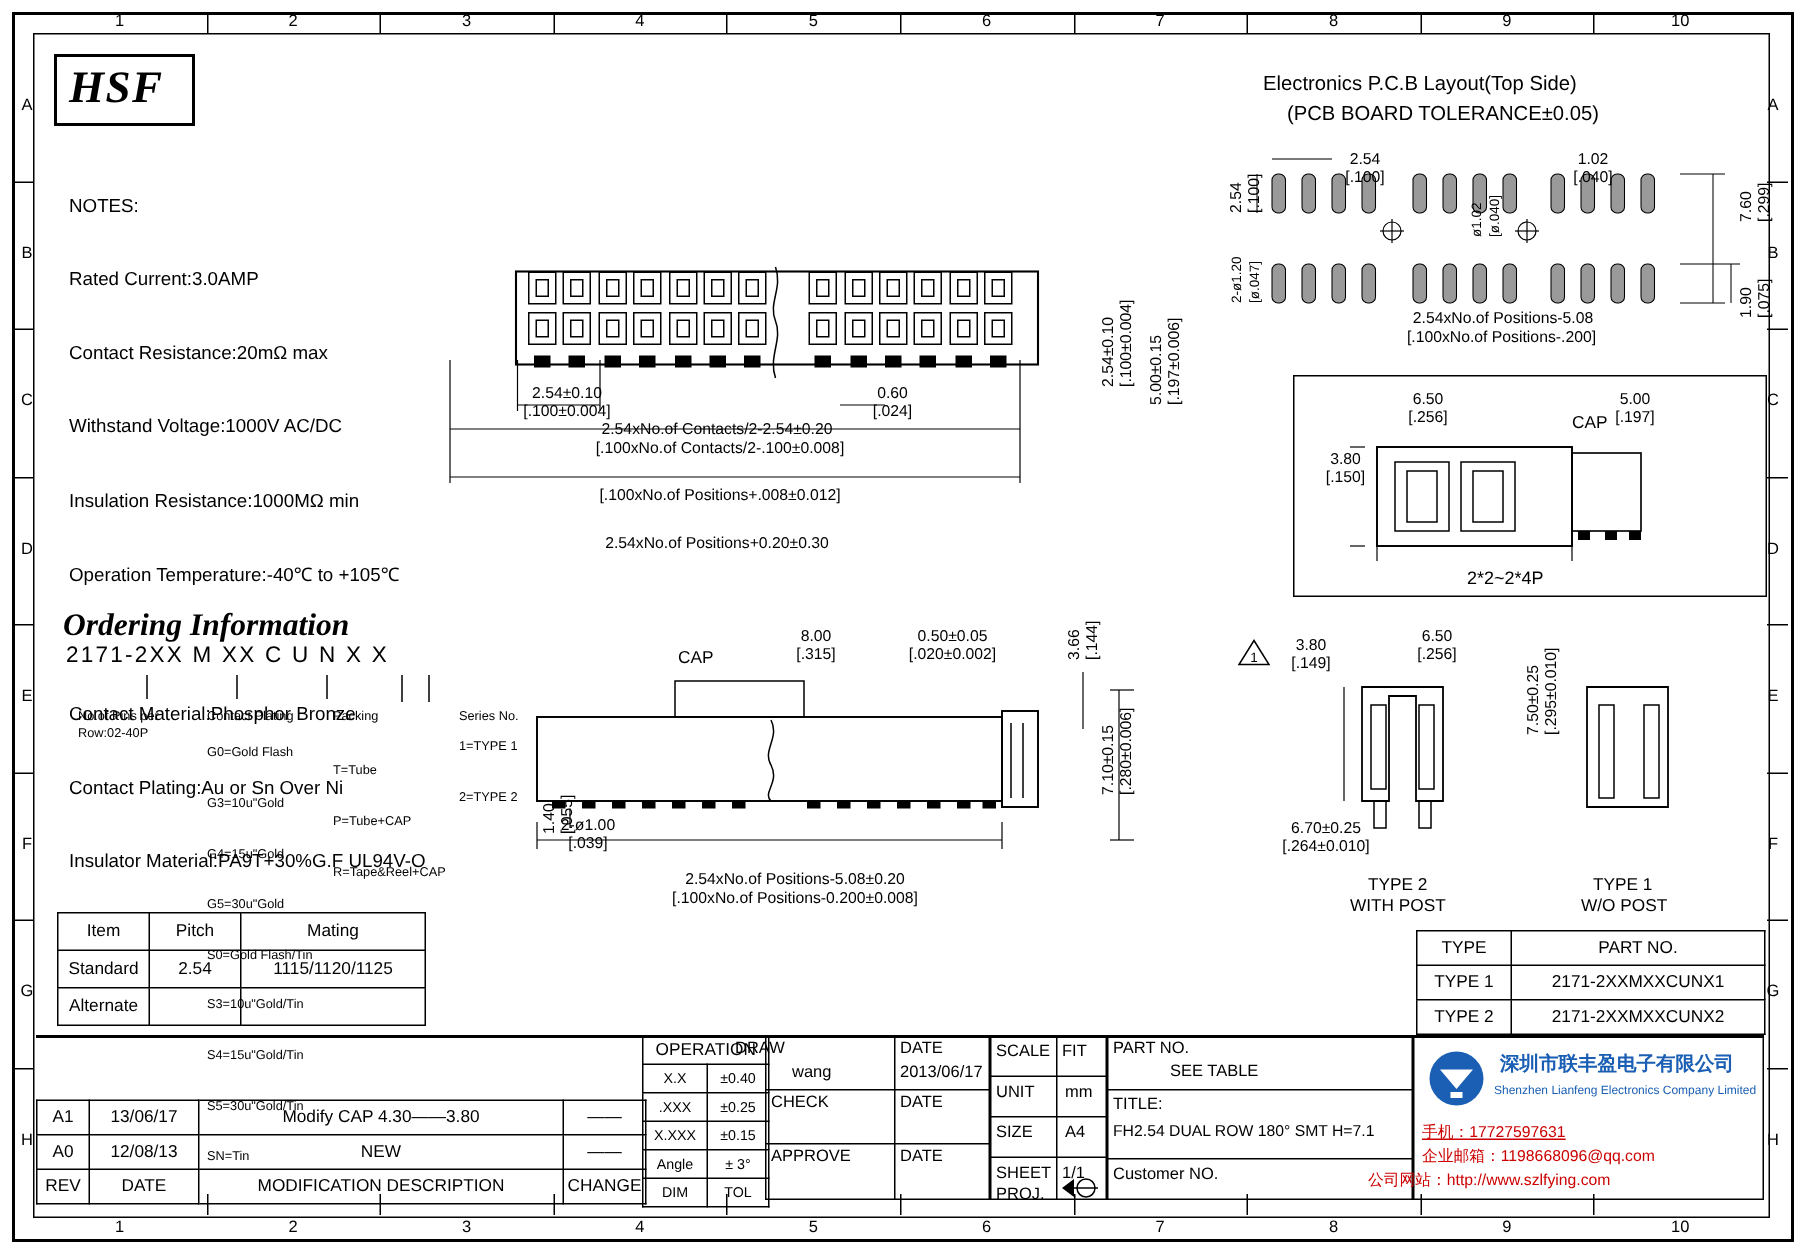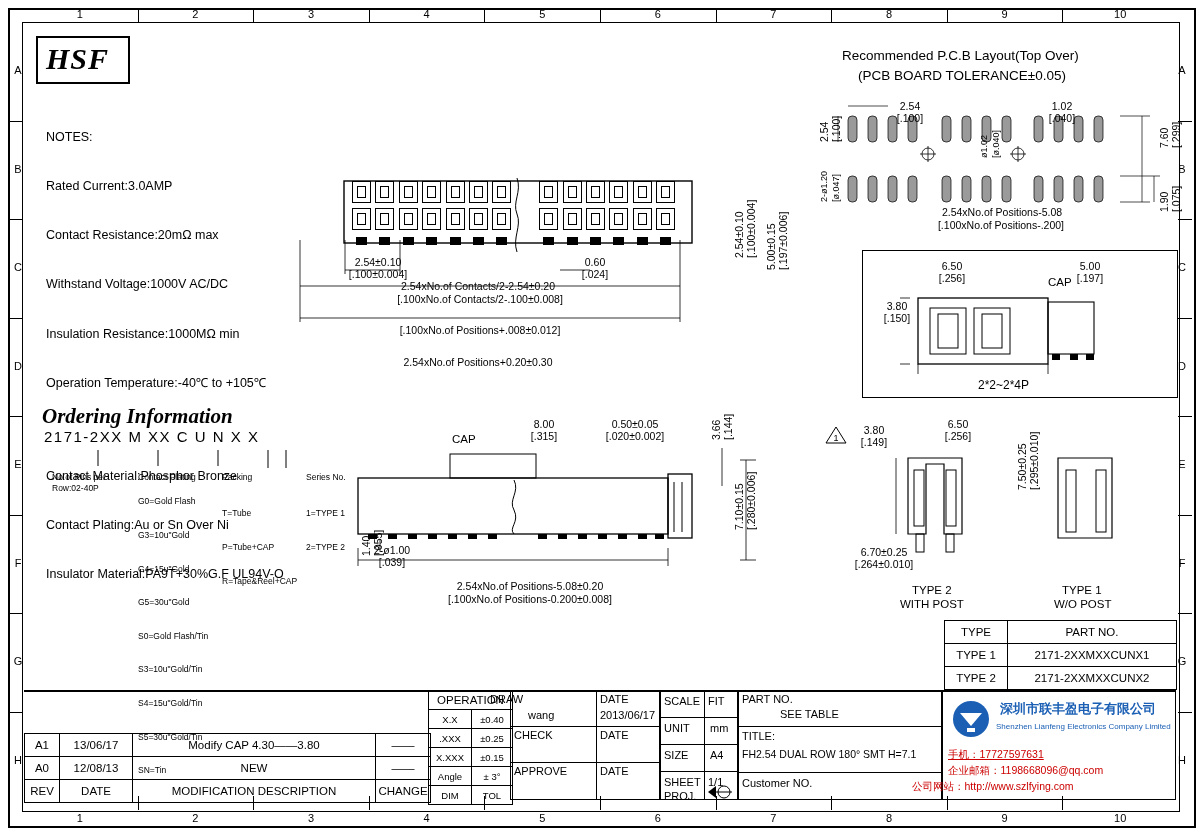--- a/index.html
+++ b/index.html
@@ -146,25 +146,44 @@
     <div>S3=10u"Gold/Tin</div>
     <div>S4=15u"Gold/Tin</div>
     <div>S5=30u"Gold/Tin</div>
     <div>SN=Tin</div>
   </div>
   <div class="ordlegend" style="left:222px;top:486px;">
     <div>T=Tube</div>
     <div>P=Tube+CAP</div>
     <div>R=Tape&amp;Reel+CAP</div>
   </div>
-  <div class="ordlegend" style="left:306px;top:486px;">
+  <div class="ordlegend" style="left:306px;top:470px;">
     <div>1=TYPE 1</div>
     <div>2=TYPE 2</div>
   </div>
 
+  <table class="g" style="left:38px;top:608px;">
+    <tbody>
+        <tr>
+      <td style="width:60px;height:24px">Item</td>
+      <td style="width:60px">Pitch</td>
+      <td style="width:122px">Mating</td>
+    </tr>
+    <tr>
+      <td style="height:24px">Standard</td>
+      <td>2.54</td>
+      <td>1115/1120/1125</td>
+    </tr>
+    <tr>
+      <td style="height:24px">Alternate</td>
+      <td></td>
+      <td></td>
+    </tr>
+  </tbody>
+    </table>
 
   <svg style="position:absolute;left:340px;top:175px;" width="370" height="80">
     <rect x="4" y="6" width="348" height="62" fill="none" stroke="#000" stroke-width="1.4"></rect>
     <g stroke="#000" stroke-width="1" fill="none">
 
       <g id="cav"></g>
     </g>
 
   </svg>
   <div id="front-cavities">
@@ -263,21 +282,21 @@
       <line x1="10" y1="-60" x2="10" y2="82"></line>
       <line x1="390" y1="-60" x2="390" y2="82"></line>
       <line x1="430" y1="-66" x2="460" y2="-66"></line>
       <line x1="430" y1="-36" x2="460" y2="-36"></line>
       <line x1="430" y1="-5" x2="478" y2="-5"></line>
       <line x1="445" y1="-66" x2="445" y2="-5"></line>
       <line x1="470" y1="-66" x2="470" y2="-5"></line>
     </g>
   </svg>
 
-  <div class="txt" style="left:842px;top:48px;font-size:13.5px;">Recommended P.C.B Layout(Top Over)</div>
+  <div class="txt" style="left:842px;top:48px;font-size:13.5px;">Electronics P.C.B Layout(Top Side)</div>
   <div class="txt" style="left:858px;top:68px;font-size:13.5px;">(PCB BOARD TOLERANCE±0.05)</div>
 
   <svg style="position:absolute;left:820px;top:92px;" width="360" height="150">
     <g fill="#9a9a9a" stroke="#000" stroke-width="0.7">
       <rect x="28" y="24" width="9" height="26" rx="4"></rect>
       <rect x="48" y="24" width="9" height="26" rx="4"></rect>
       <rect x="68" y="24" width="9" height="26" rx="4"></rect>
       <rect x="88" y="24" width="9" height="26" rx="4"></rect>
       <rect x="122" y="24" width="9" height="26" rx="4"></rect>
       <rect x="142" y="24" width="9" height="26" rx="4"></rect>

